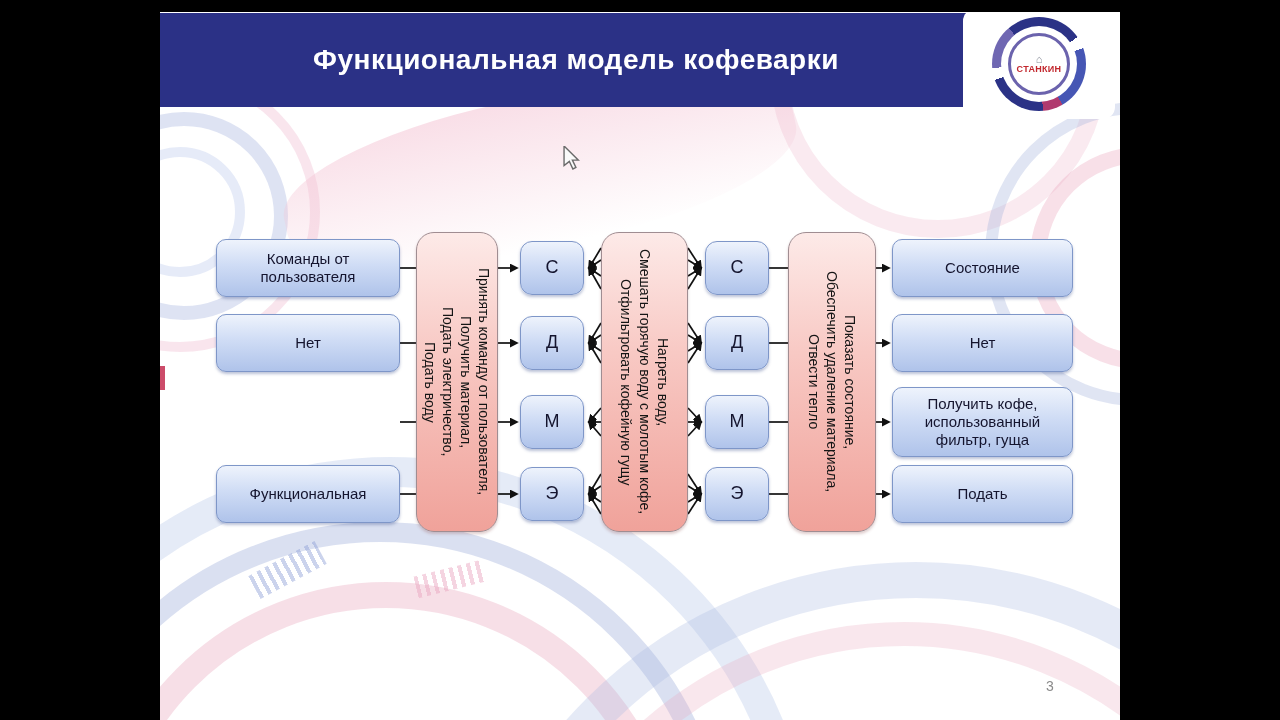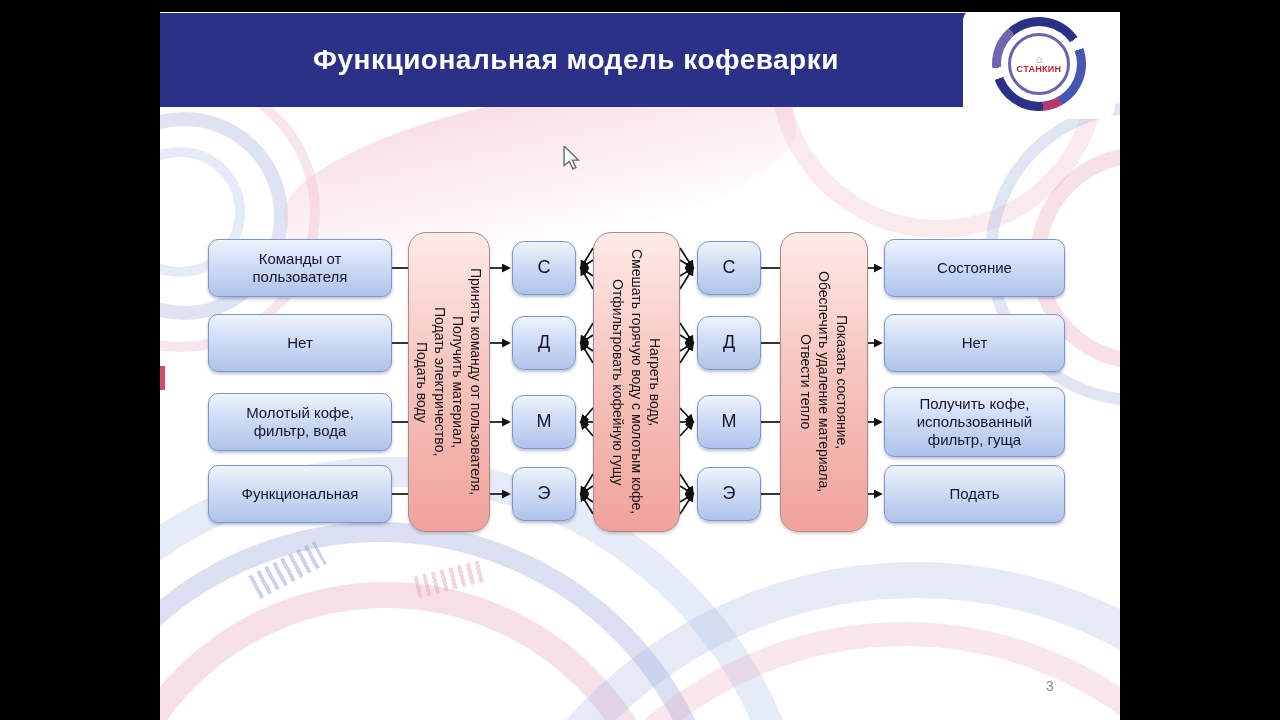--- a/index.html
+++ b/index.html
@@ -27,21 +27,21 @@
     background:conic-gradient(#2b3286 0 55deg,#ffffff 55deg 70deg,#4656b4 70deg 150deg,#b03a6e 150deg 175deg,
       #2b3286 175deg 250deg,#ffffff 250deg 265deg,#6f67b2 265deg 320deg,#2b3286 320deg 360deg);
     display:flex;align-items:center;justify-content:center;}
   .logo-ring2{width:76px;height:76px;border-radius:50%;background:#fff;display:flex;align-items:center;justify-content:center;}
   .logo-ring3{width:62px;height:62px;border-radius:50%;border:3px solid #6b63ad;box-sizing:border-box;
     display:flex;flex-direction:column;align-items:center;justify-content:center;background:#fff;}
   .logo-b{color:#8a8f9a;font-size:11px;line-height:10px;}
   .logo-t{color:#c2272d;font-size:9px;font-weight:bold;letter-spacing:.3px;}
 
   
-  .diagram{position:absolute;left:0;top:0;width:960px;height:708px;z-index:2;}
+  .diagram{position:absolute;left:8px;top:0;width:960px;height:708px;z-index:2;}
   .connectors{position:absolute;left:0;top:0;}
   .bbox{position:absolute;box-sizing:border-box;border:1.5px solid #7e96c8;border-radius:10px;
     background:linear-gradient(180deg,#eef3fc 0%,#cfdcf5 45%,#afc3ea 100%);
     box-shadow:0 2px 3px rgba(60,80,140,.35);
     display:flex;align-items:center;justify-content:center;text-align:center;
     color:#14142e;font-size:15px;line-height:1.2;padding:2px 8px;}
   .sbox{border-radius:12px;font-size:18px;padding:0;}
   .pbox{position:absolute;box-sizing:border-box;border:1.5px solid #a08d92;border-radius:18px;
     background:linear-gradient(180deg,#fdeae8 0%,#f8c9c4 40%,#f0a29a 100%);
     box-shadow:0 2px 3px rgba(150,90,90,.3);
@@ -152,23 +152,20 @@
           <line x1="708" y1="482" x2="721" y2="482" marker-end="url(#arr)"></line>
         </g>
       </svg>
 
       <div class="bbox" style="left:48px;top:227px;width:184px;height:58px;">
           <span>Команды от пользователя</span>
         </div>
       <div class="bbox" style="left:48px;top:302px;width:184px;height:58px;">
           <span>Нет</span>
         </div>
-      <div class="bbox" style="left:48px;top:381px;width:184px;height:58px;">
-          <span>Молотый кофе, фильтр, вода</span>
-        </div>
       <div class="bbox" style="left:48px;top:453px;width:184px;height:58px;">
           <span>Функциональная</span>
         </div>
 
       <div class="pbox" style="left:248px;top:220px;width:82px;height:300px;">
         <div class="vtext">Принять команду от пользователя,
 Получить материал,
 Подать электричество,
 Подать воду</div>
       </div>

